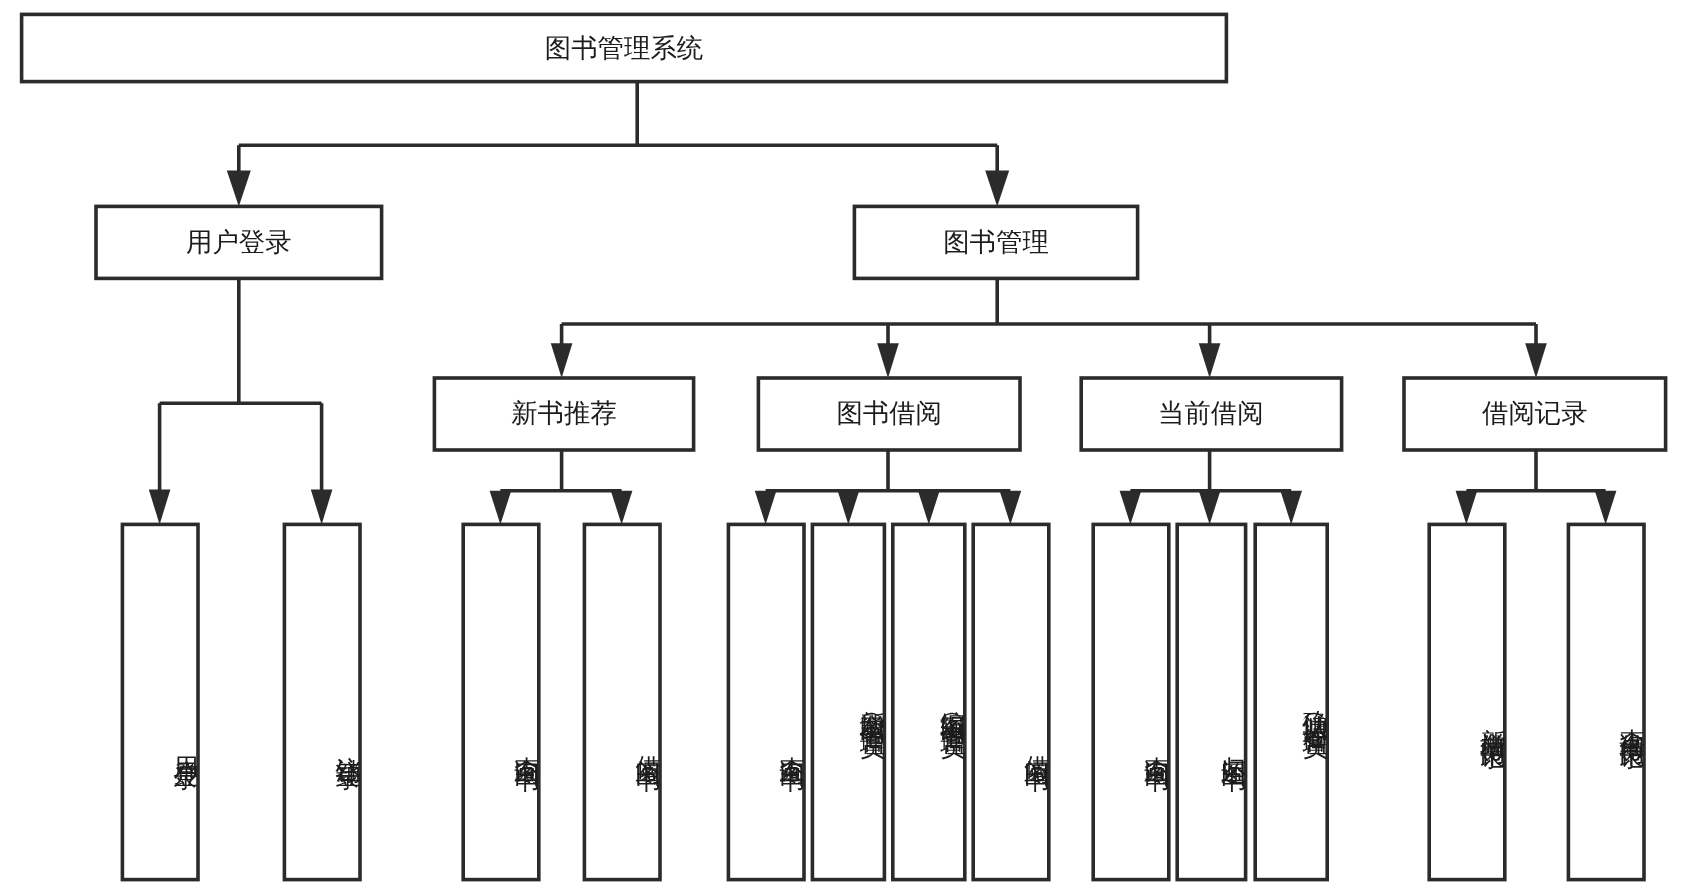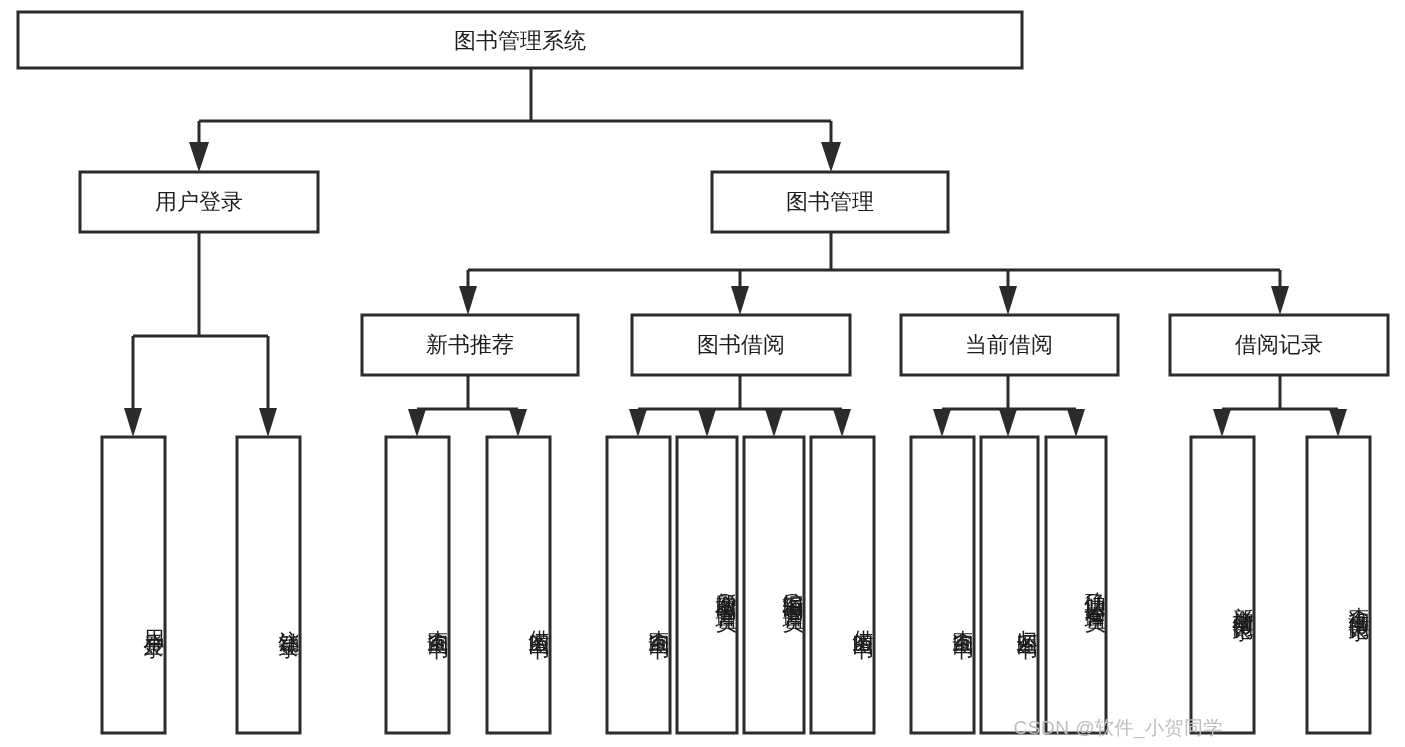--- a/index.html
+++ b/index.html
@@ -215,15 +215,14 @@
   <div class="vlabel-wrap" style="left:911px; top:505px; width:63px; height:228px;">查询图书</div>
 
   <div class="vlabel-wrap" style="left:981px; top:505px; width:57px; height:228px;">归还图书</div>
 
   <div class="vlabel-wrap" style="left:1046px; top:443px; width:60px; height:290px;">确认归还（管理员）</div>
 
   <div class="vlabel-wrap" style="left:1191px; top:465px; width:63px; height:268px;">新增借阅记录</div>
 
   <div class="vlabel-wrap" style="left:1307px; top:465px; width:63px; height:268px;">查询借阅记录</div>
 
-  <div class="watermark">CSDN @软件_小贺同学</div>
 
 </div>
 
 </body></html>

